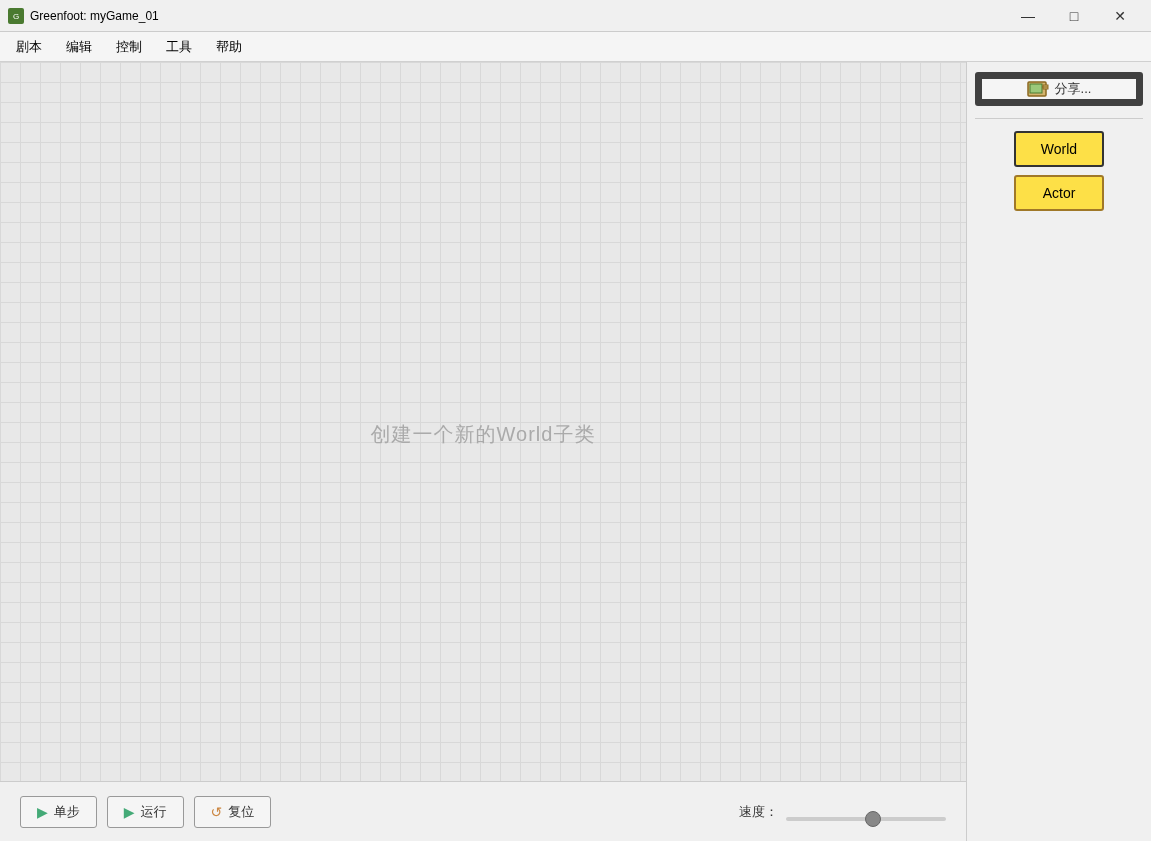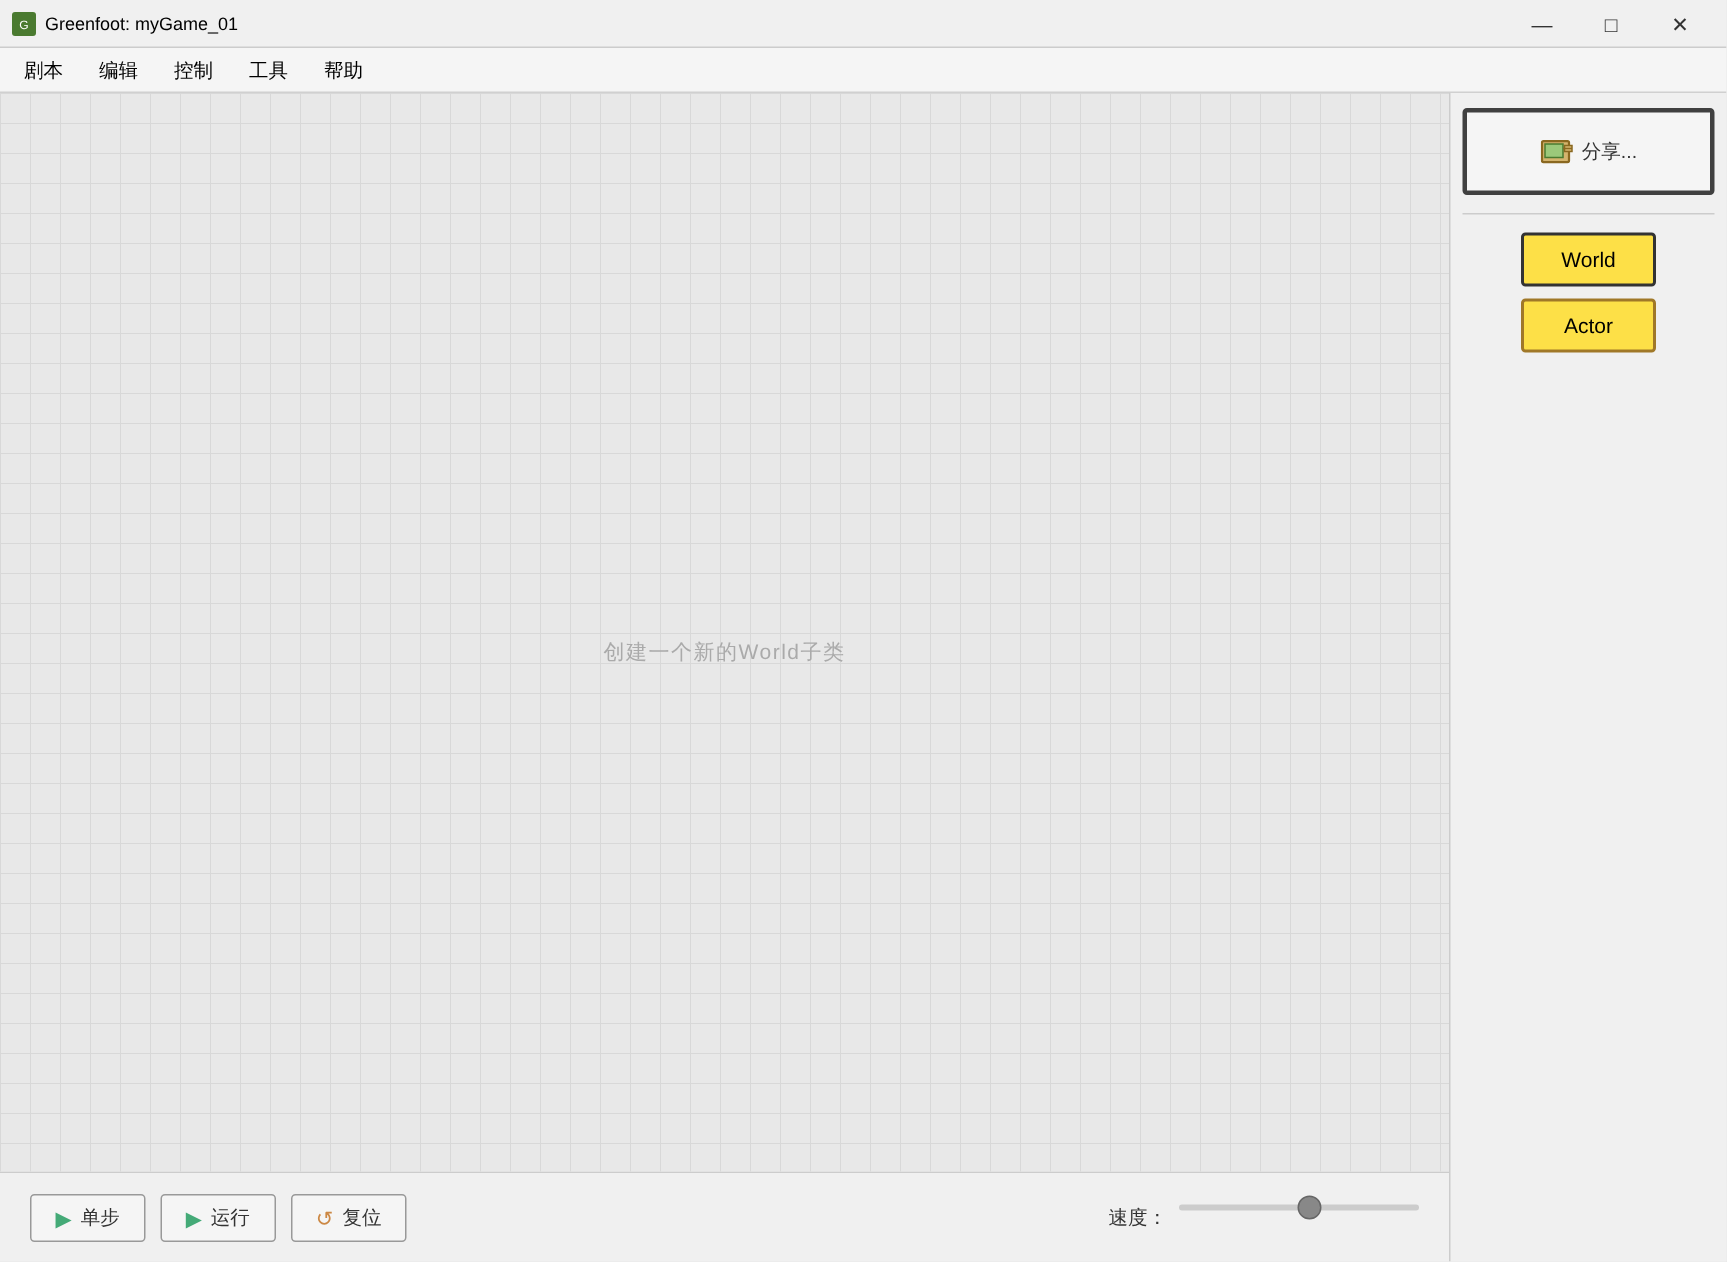--- a/index.html
+++ b/index.html
@@ -104,21 +104,21 @@
         repeating-linear-gradient(#d8d8d8 0 1px, transparent 1px 100%),
         repeating-linear-gradient(90deg, #d8d8d8 0 1px, transparent 1px 100%);
       background-size: 20px 20px;
       display: flex;
       align-items: center;
       justify-content: center;
       position: relative;
     }
 
     .create-world-text {
-      font-size: 14px;
+      font-size: 20px;
       color: #aaa;
       letter-spacing: 1px;
       margin-top: 26px;
     }
 
     
     .bottom-controls {
       height: 60px;
       background: #f0f0f0;
       border-top: 1px solid #ccc;
@@ -153,21 +153,21 @@
     .run-icon {
       color: #4a7;
     }
 
     .reset-icon {
       color: #c84;
     }
 
     .speed-section {
       display: flex;
-      align-items: flex-start;
+      align-items: flex-end;
       margin-left: auto;
       gap: 8px;
     }
 
     .speed-label {
       font-size: 13px;
       color: #333;
     }
 
     .speed-slider {
@@ -201,23 +201,23 @@
       flex-direction: column;
       align-items: center;
       padding: 10px 8px;
       gap: 8px;
     }
 
     .share-btn {
       display: flex;
       align-items: center;
       gap: 6px;
-      padding: 17px 14px;
+      padding: 1px 14px;
       background: #f5f5f5;
-      border: 3px solid #404040;
+      border: 7px solid #404040;
       border-radius: 3px;
       cursor: pointer;
       font-size: 13px;
       font-family: 'Microsoft YaHei', SimSun, sans-serif;
       color: #333;
       width: 100%;
       justify-content: center;
     }
 
     .class-btn {

